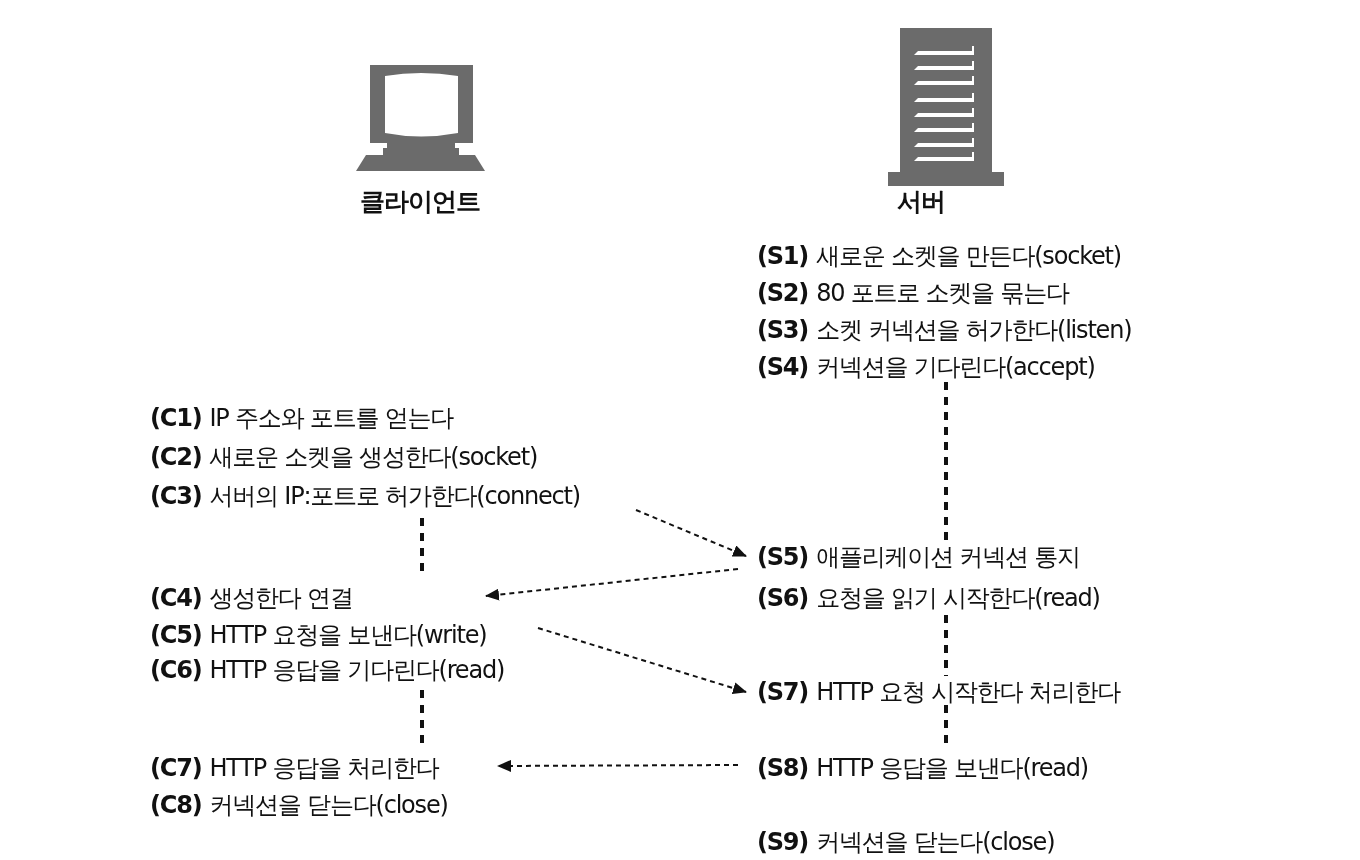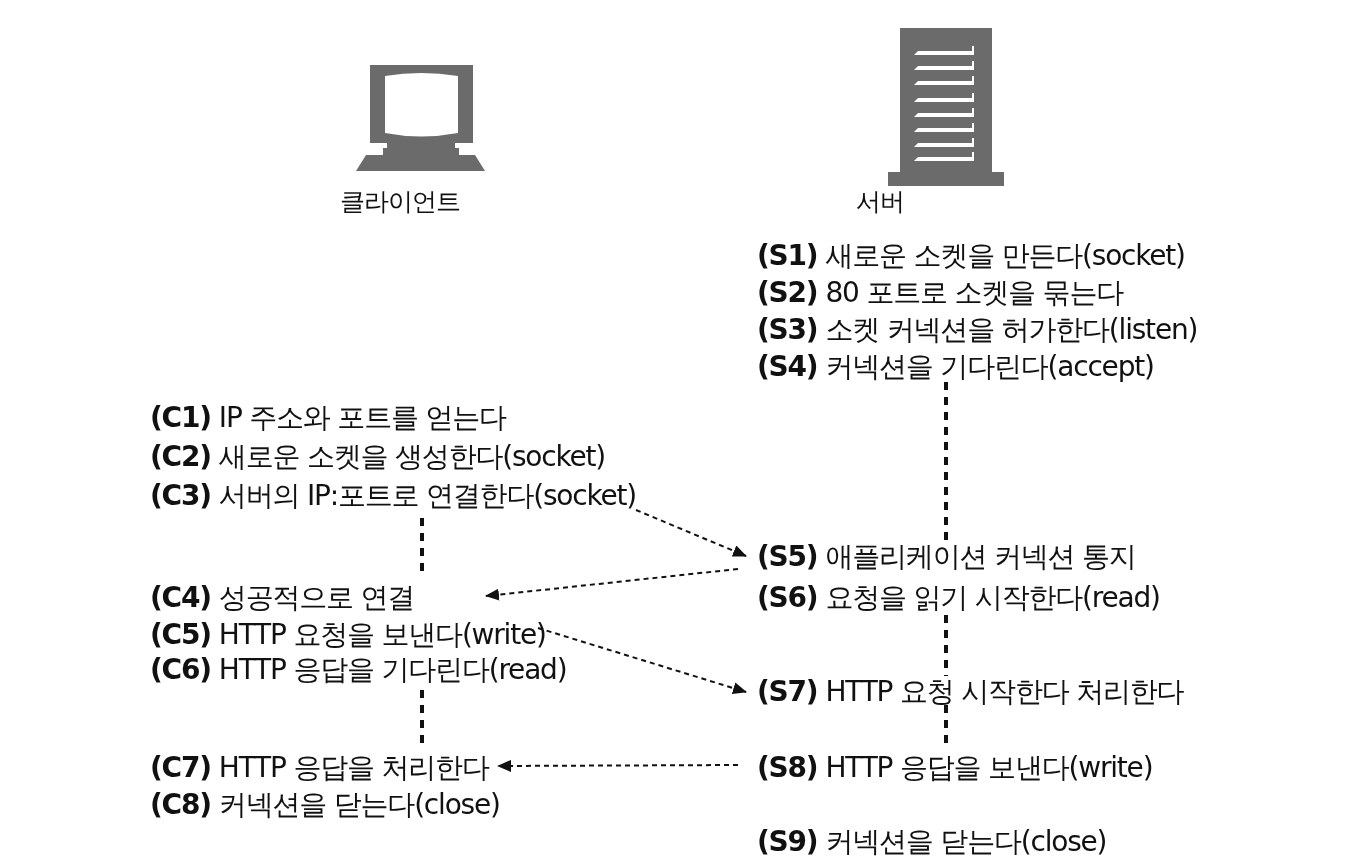--- a/index.html
+++ b/index.html
@@ -1,20 +1,20 @@
 <!DOCTYPE html>
 <html><head>
 <meta charset="utf-8">
 <style>
   html, body { margin: 0; padding: 0; background: #ffffff; }
   body { width: 1360px; height: 860px; position: relative; overflow: hidden;
          font-family: "DejaVu Sans", "Liberation Sans", sans-serif; color: #111; }
   .abs { position: absolute; }
-  .label { font-size: 25px; font-weight: normal; letter-spacing: -1px; }
-  .step { position: absolute; font-size: 28px; letter-spacing: -1.2px; white-space: nowrap; line-height: 36px; }
+  .label { font-size: 25px; font-weight: bold; letter-spacing: -1px; text-align: center; }
+  .step { position: absolute; font-size: 24px; letter-spacing: -1.2px; white-space: nowrap; line-height: 36px; }
   .step .code { font-weight: bold; margin-right: 8px; }
   svg.overlay { position: absolute; left: 0; top: 0; }
 </style>
 </head>
 <body>
 
 <svg class="abs" style="left:355px;top:65px" width="130" height="110" viewBox="0 0 130 110">
   <path d="M15 0 H118 V78 H100 V83 H104 V90 H120 L130 106 H1 L11 90 H28 V83 H32 V78 H15 Z" fill="#6b6b6b"></path>
   <path d="M30 11 Q66 5 103 11 V68 Q66 75 30 68 Z" fill="#ffffff"></path>
 </svg>
@@ -56,24 +56,24 @@
   <line x1="738" y1="765" x2="498" y2="766" stroke="#111" stroke-width="2" stroke-dasharray="5 4" marker-end="url(#ah)"></line>
 </svg>
 
 <div class="step" style="left:150px;top:400px">
   <span class="code">(C1)</span><span>IP 주소와 포트를 얻는다</span>
 </div>
 <div class="step" style="left:150px;top:439px">
   <span class="code">(C2)</span><span>새로운 소켓을 생성한다(socket)</span>
 </div>
 <div class="step" style="left:150px;top:478px">
-  <span class="code">(C3)</span><span>서버의 IP:포트로 연결한다(socket)</span>
+  <span class="code">(C3)</span><span>서버의 IP:포트로 허가한다(connect)</span>
 </div>
 <div class="step" style="left:150px;top:580px">
-  <span class="code">(C4)</span><span>성공적으로 연결</span>
+  <span class="code">(C4)</span><span>생성한다 연결</span>
 </div>
 <div class="step" style="left:150px;top:617px">
   <span class="code">(C5)</span><span>HTTP 요청을 보낸다(write)</span>
 </div>
 <div class="step" style="left:150px;top:652px">
   <span class="code">(C6)</span><span>HTTP 응답을 기다린다(read)</span>
 </div>
 <div class="step" style="left:150px;top:750px">
   <span class="code">(C7)</span><span>HTTP 응답을 처리한다</span>
 </div>
@@ -96,17 +96,17 @@
 <div class="step" style="left:757px;top:539px">
   <span class="code">(S5)</span><span>애플리케이션 커넥션 통지</span>
 </div>
 <div class="step" style="left:757px;top:580px">
   <span class="code">(S6)</span><span>요청을 읽기 시작한다(read)</span>
 </div>
 <div class="step" style="left:757px;top:674px">
   <span class="code">(S7)</span><span>HTTP 요청 시작한다 처리한다</span>
 </div>
 <div class="step" style="left:757px;top:750px">
-  <span class="code">(S8)</span><span>HTTP 응답을 보낸다(write)</span>
+  <span class="code">(S8)</span><span>HTTP 응답을 보낸다(read)</span>
 </div>
 <div class="step" style="left:757px;top:824px">
   <span class="code">(S9)</span><span>커넥션을 닫는다(close)</span>
 </div>
 
 </body></html>

